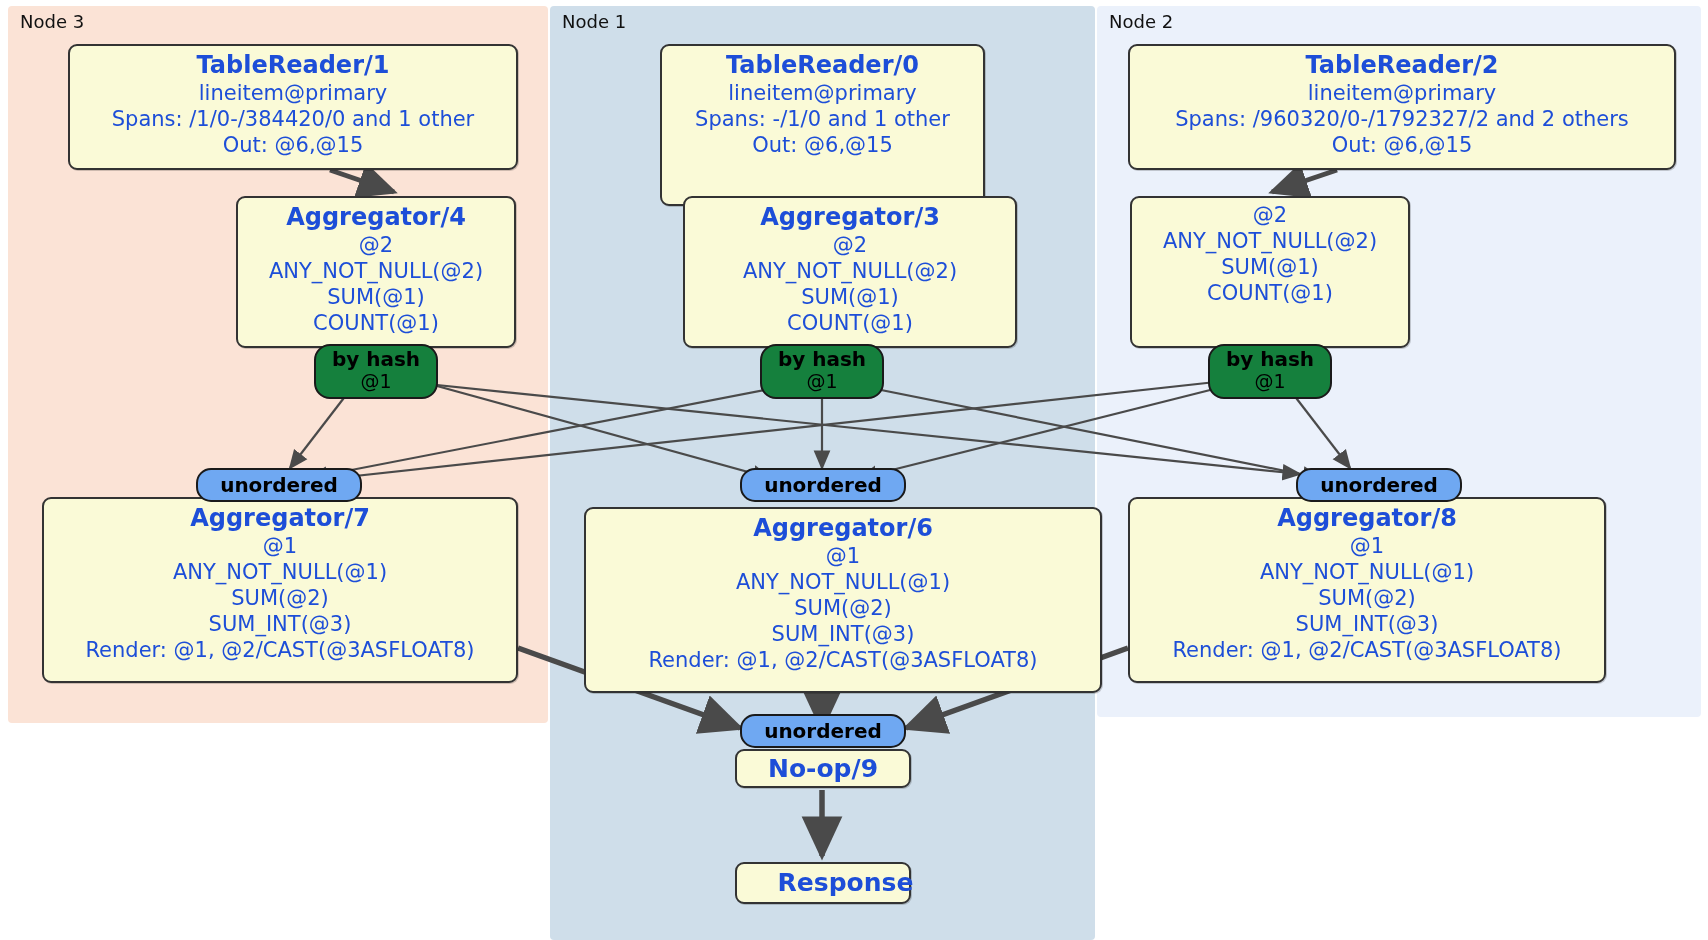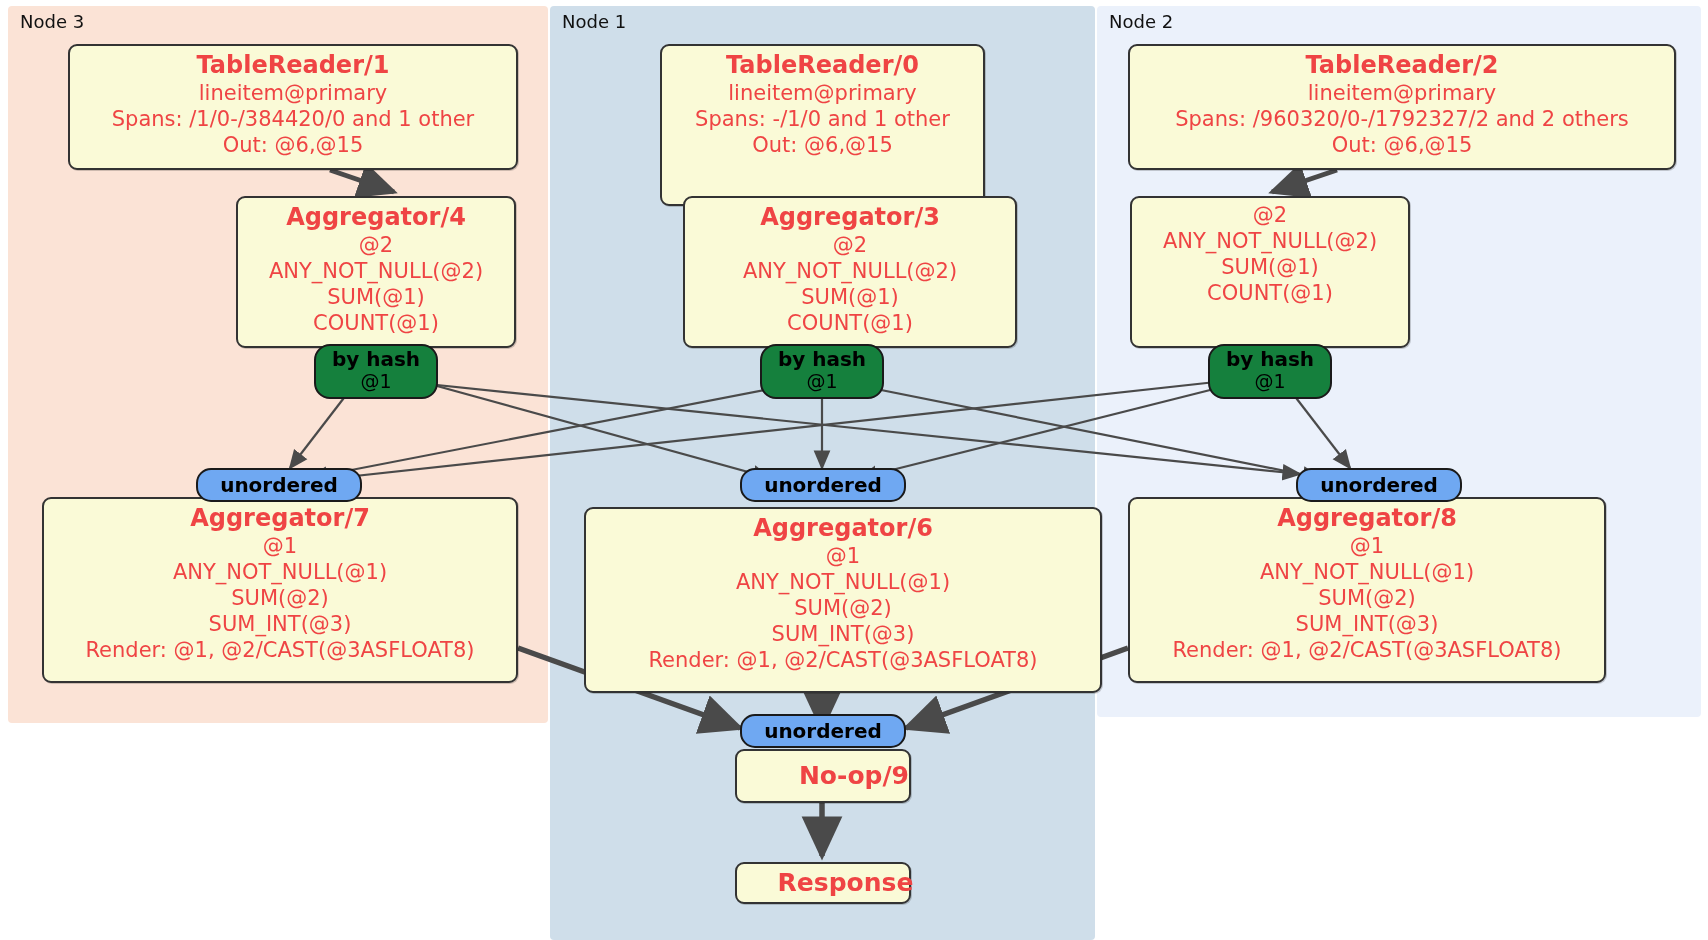--- a/index.html
+++ b/index.html
@@ -36,21 +36,21 @@
     height: 940px;
     pointer-events: none;
   }
   .proc-box {
     position: absolute;
     box-sizing: border-box;
     background: #FAFAD7;
     border: 2px solid #333333;
     border-radius: 9px;
     text-align: center;
-    color: #ef4444;
+    color: #1d4ed8;
     font-size: 21px;
     line-height: 26px;
     padding-top: 4px;
     box-shadow: 1px 1px 0 rgba(0,0,0,0.18);
   }
   .proc-box .title {
     font-weight: bold;
     font-size: 24px;
     line-height: 30px;
     display: block;
@@ -246,21 +246,21 @@
     <span class="line">ANY_NOT_NULL(@1)</span>
     <span class="line">SUM(@2)</span>
     <span class="line">SUM_INT(@3)</span>
     <span class="line">Render: @1, @2/CAST(@3ASFLOAT8)</span>
   </div>
 
   <div class="pill unordered" style="left:740px; top:714px; width:166px; height:34px;">
     <span class="lbl-strong">unordered</span>
   </div>
 
-  <div class="proc-box single-line" style="left:735px; top:749px; width:176px; height:54px;justify-content:flex-end;">
+  <div class="proc-box single-line" style="left:735px; top:749px; width:176px; height:39px;">
     <span class="title">No-op/9</span>
   </div>
 
   <div class="proc-box single-line" style="left:735px; top:862px; width:176px; height:42px;padding-left:45px;">
     <span class="title">Response</span>
   </div>
 
 </div>
 
 </body></html>

